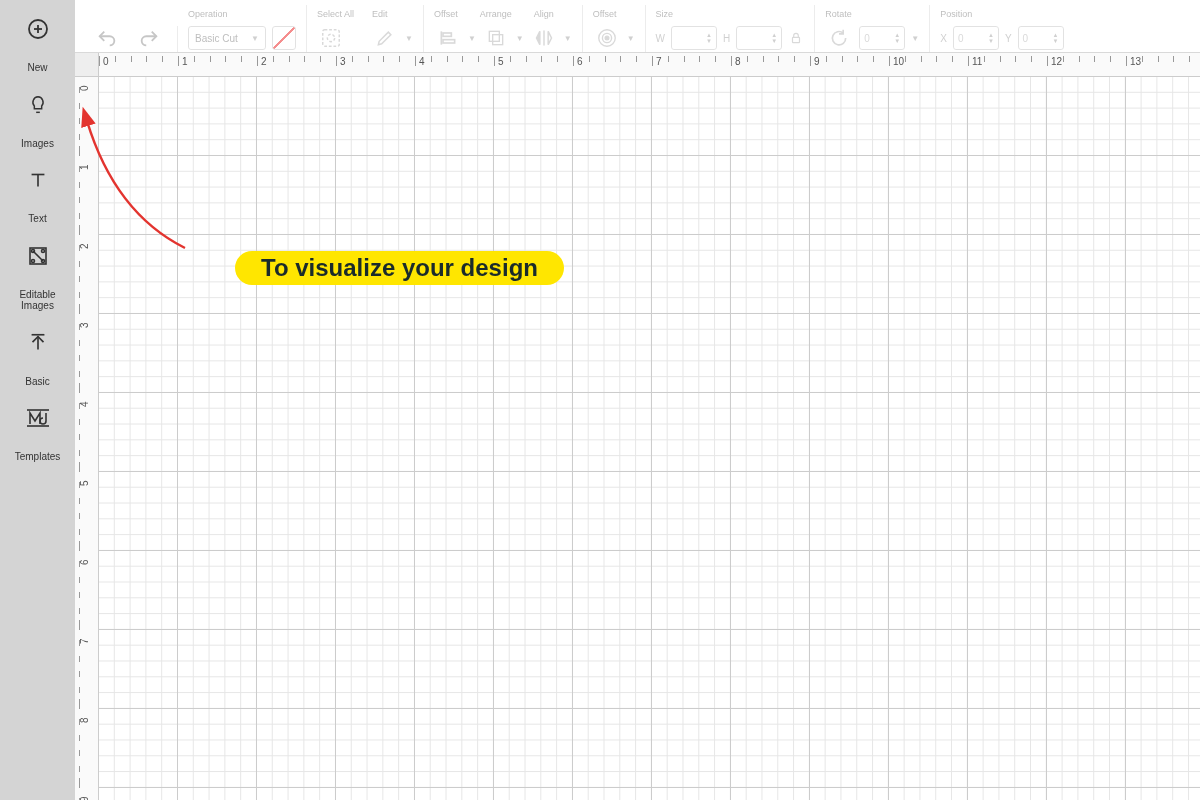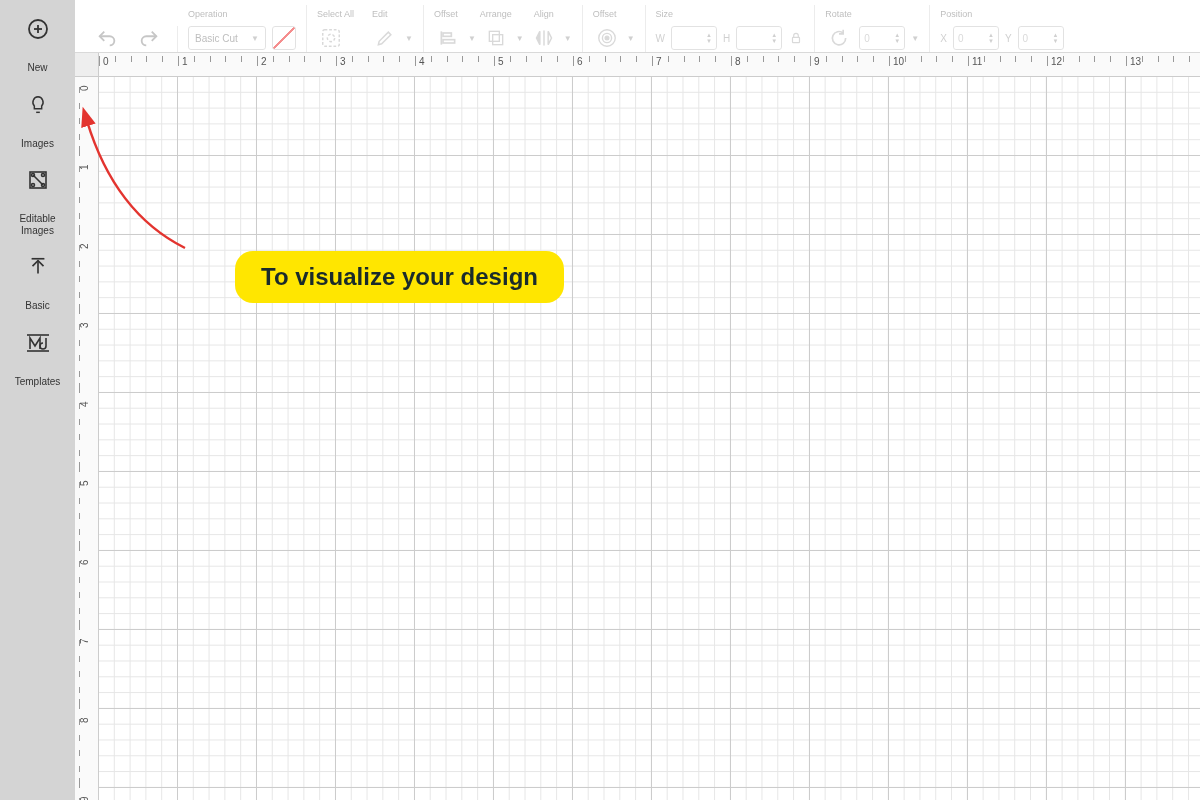--- a/index.html
+++ b/index.html
@@ -46,21 +46,21 @@
               linear-gradient(#ccc 1px, transparent 1px),
               linear-gradient(90deg,#ccc 1px, transparent 1px),
               linear-gradient(#e6e6e6 1px, transparent 1px),
               linear-gradient(90deg,#e6e6e6 1px, transparent 1px);
             background-size: 79px 79px, 79px 79px, 15.8px 15.8px, 15.8px 15.8px;
             background-position: -1px -1px;
   }
 
   
   .arrow-svg { position:absolute; left:0; top:30px; width:180px; height:170px; z-index:5; pointer-events:none;}
-  .callout { position:absolute; left:160px; top:198px; background:#ffe600; color:#1a2b2b; font-weight:800; font-size:24px; padding:12px 26px; border-radius:18px; z-index:5;}
+  .callout { position:absolute; left:160px; top:198px; background:#ffe600; color:#1a2b2b; font-weight:800; font-size:24px; padding:3px 26px; border-radius:18px; z-index:5;}
 </style>
 </head>
 <body>
 
 <div class="app">
 
   <div class="sidebar">
 
     <div class="side-item">
       <span class="icon">
@@ -79,20 +79,29 @@
     <div class="side-item">
       <span class="icon">
         <svg width="22" height="26" viewBox="0 0 24 24" fill="none" stroke="currentColor" stroke-width="1.6">
             <path d="M12 3a6 6 0 0 0-4 10v3h8v-3a6 6 0 0 0-4-10z"></path>
             <line x1="10" y1="20" x2="14" y2="20"></line>
           </svg>
       </span>
       <span class="label">Images</span>
     </div>
 
+    <div class="side-item">
+      <span class="icon">
+        <svg width="22" height="22" viewBox="0 0 24 24" fill="none" stroke="currentColor" stroke-width="1.8">
+            <line x1="5" y1="6" x2="19" y2="6"></line>
+            <line x1="12" y1="6" x2="12" y2="19"></line>
+          </svg>
+      </span>
+      <span class="label">Text</span>
+    </div>
 
 
     <div class="side-item">
       <span class="icon">
         <svg width="24" height="24" viewBox="0 0 24 24" fill="none" stroke="currentColor" stroke-width="1.6">
             <rect x="4" y="4" width="16" height="16"></rect>
             <circle cx="7" cy="7" r="1.5"></circle>
             <circle cx="17" cy="7" r="1.5"></circle>
             <circle cx="7" cy="17" r="1.5"></circle>
             <circle cx="17" cy="17" r="1.5"></circle>

